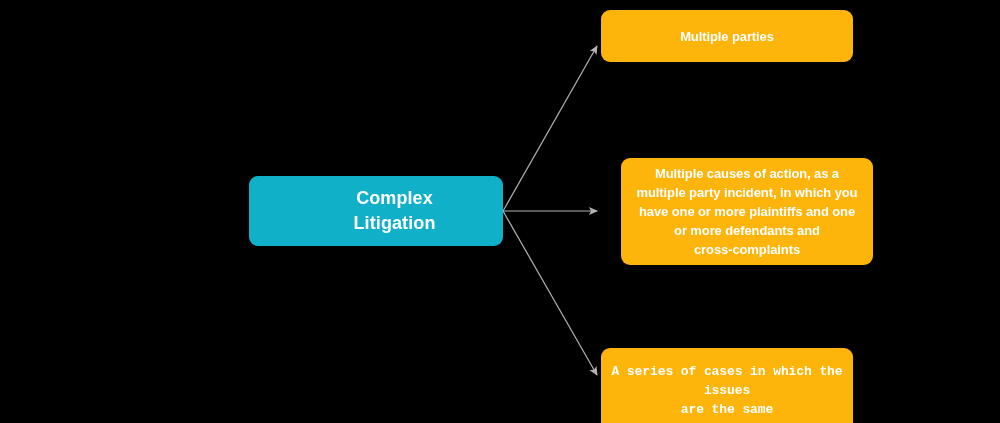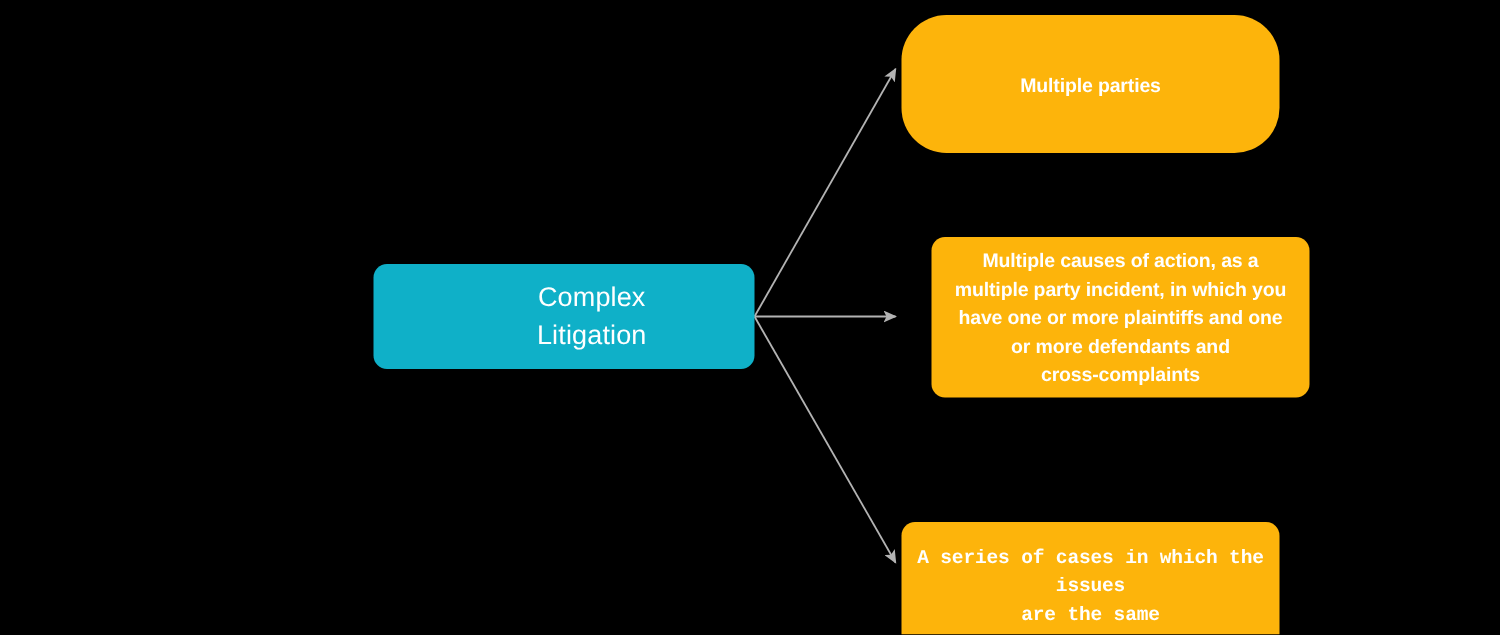--- a/index.html
+++ b/index.html
@@ -35,35 +35,35 @@
     padding: 4px 10px;
   }
   .node-root {
     left: 249px;
     top: 176px;
     width: 254px;
     height: 70px;
     background: #0FB0C8;
     font-size: 18px;
     line-height: 25px;
-    font-weight: 400;
+    font-weight: 700;
     letter-spacing: 0.1px;
     padding-left: 47px;
   }
   .node-leaf {
     left: 601px;
     width: 252px;
     background: #FDB40B;
     font-size: 13px;
     line-height: 19px;
     font-weight: 600;
     font-stretch: condensed;
     letter-spacing: -0.1px;
   }
-  .leaf-1 { top: 10px;  height: 92px; border-radius: 30px; }
+  .leaf-1 { top: 10px;  height: 52px; }
   .leaf-2 { top: 158px; height: 107px; margin-left: 20px; }
   .leaf-3 { top: 348px; height: 84px; font-family: Liberation Mono, monospace; }
   .node-label {
     display: block;
     white-space: pre-line;
   }
 </style>
 </head>
 <body>
 

